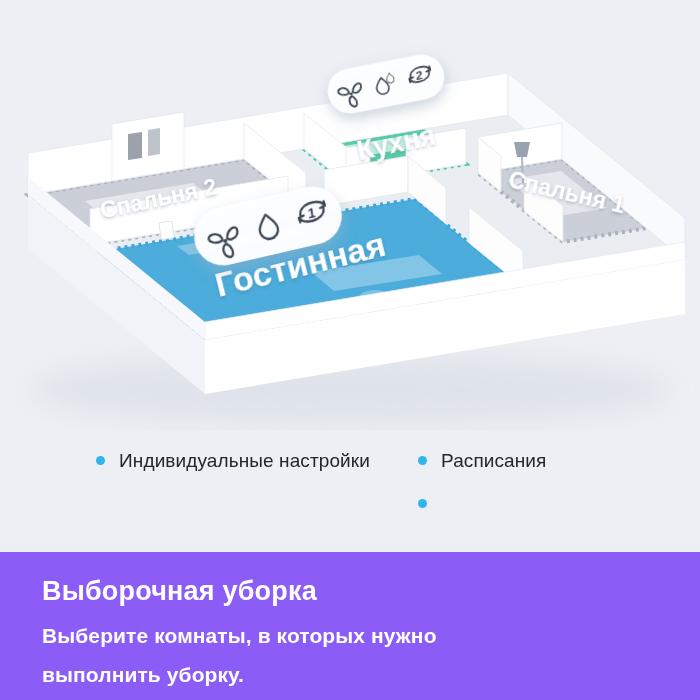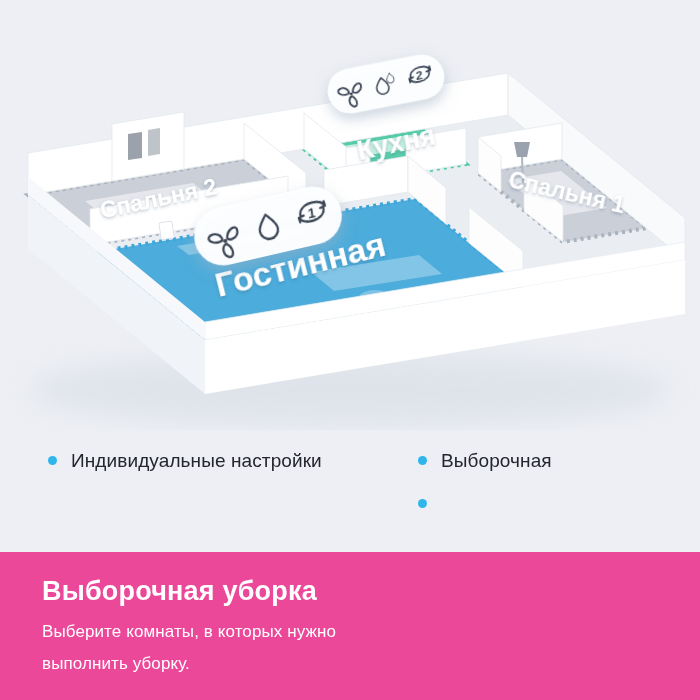--- a/index.html
+++ b/index.html
@@ -10,41 +10,41 @@
   }
   .hero{width:700px;height:430px;position:relative;}
   .hero svg{display:block;}
 
   
   .features{
     height:122px;display:flex;align-items:flex-start;
     padding:16px 0 0 48px;box-sizing:border-box;
   }
   .features .col{display:flex;flex-direction:column;}
-  .features .col.left{width:370px;}
+  .features .col.left{width:370px;align-items:center;}
   .feature{display:flex;margin-bottom:13px;}
   .feature .dot{
     width:9px;height:9px;border-radius:50%;
     background:#2fb5e9;flex:0 0 9px;margin:10px 14px 0 0;
   }
   .feature .txt{
     font-size:19px;line-height:1.58;color:#24262e;
     white-space:pre-line;letter-spacing:.1px;
   }
 
   
   .footer{
-    height:148px;background:#ec4899;color:#fff;
+    height:148px;background:#8b5cf6;color:#fff;
     padding:24px 42px;box-sizing:border-box;position:relative;
   }
   .footer h2{
     margin:0 0 9px 0;font-size:27px;font-weight:bold;letter-spacing:.2px;
   }
   .footer p{
-    margin:0;font-size:17px;line-height:1.86;font-weight:400;
+    margin:0;font-size:21px;line-height:1.86;font-weight:700;
     white-space:pre-line;letter-spacing:.1px;
   }
   .logo{position:absolute;right:30px;top:42px;}
 </style>
 </head>
 <body>
 
 <div class="hero">
 <svg width="700" height="430" viewBox="0 0 700 430">
   <defs>
@@ -171,21 +171,21 @@
 <div class="features">
   <div class="col left">
     <div class="feature">
       <span class="dot"></span>
       <span class="txt">Индивидуальные настройки</span>
     </div>
   </div>
   <div class="col">
     <div class="feature">
       <span class="dot"></span>
-      <span class="txt">Выборочная</span>
+      <span class="txt">Расписания</span>
     </div>
     <div class="feature">
       <span class="dot"></span>
     </div>
   </div>
 </div>
 
 <div class="footer">
   <h2>Выборочная уборка</h2>
   <p>Выберите комнаты, в которых нужно

